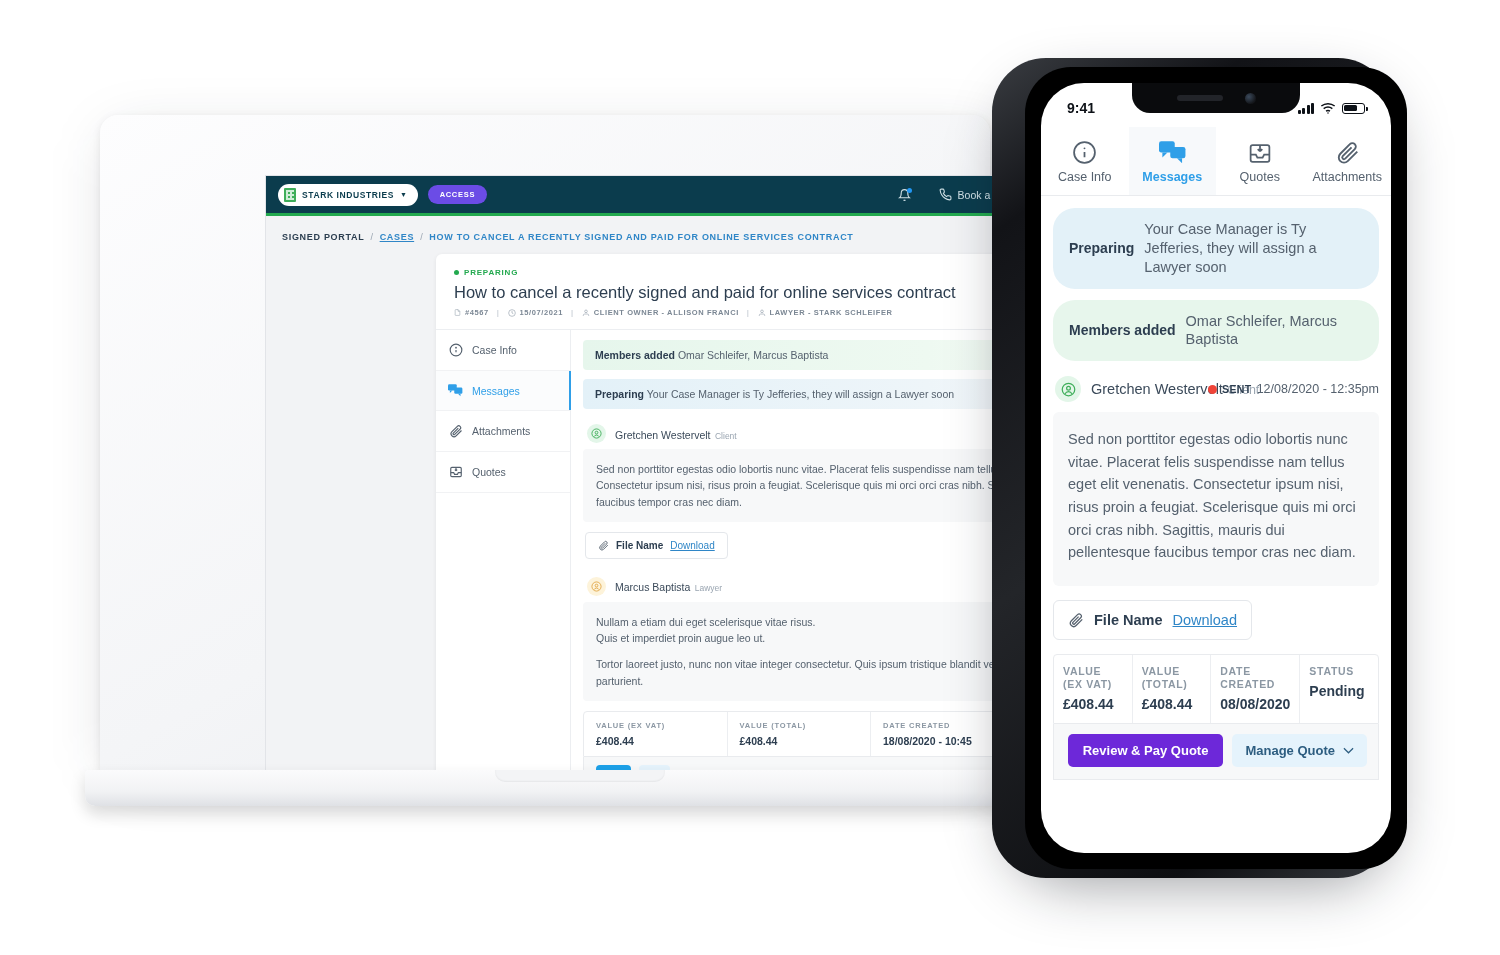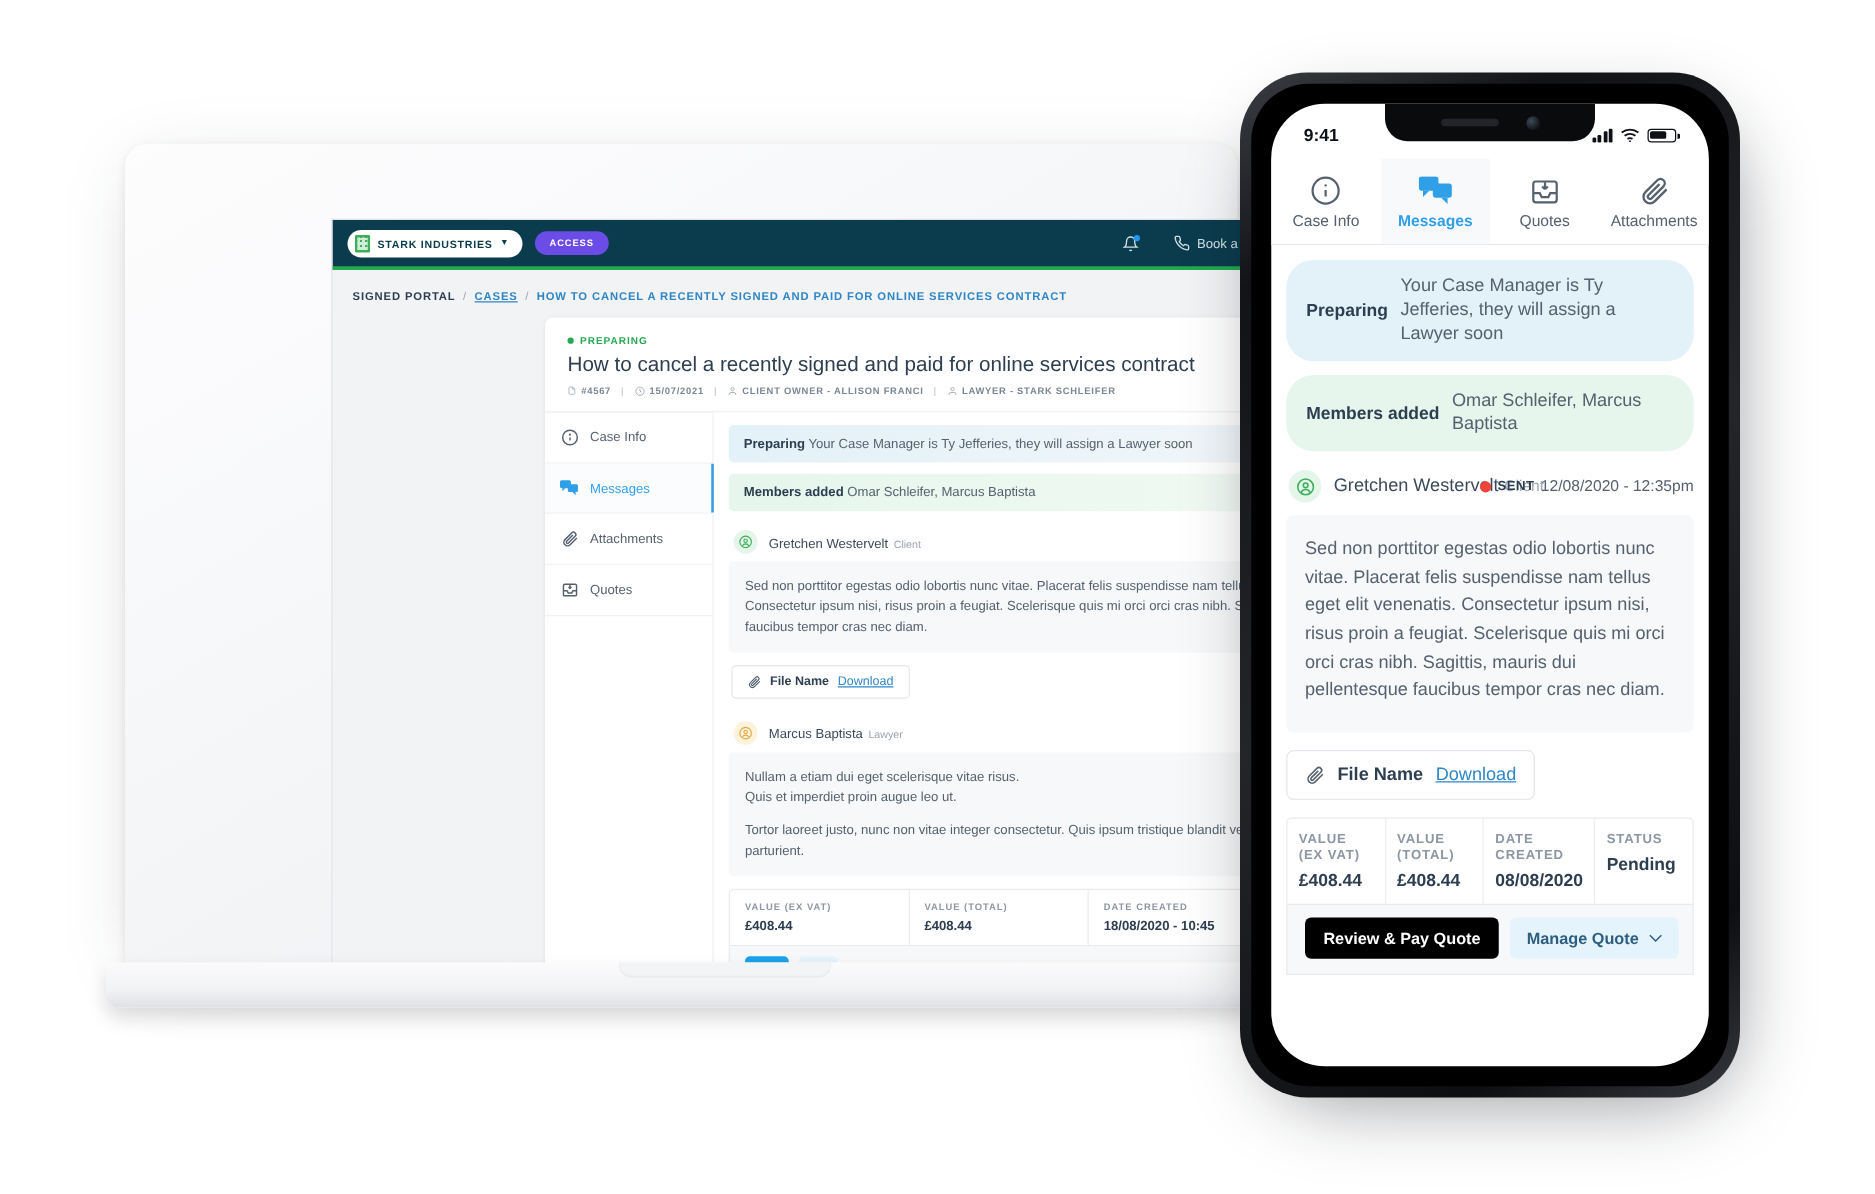--- a/index.html
+++ b/index.html
@@ -181,21 +181,21 @@
   .ph-shadow {
     position:absolute; left:18px; top:34px; width:378px; height:790px;
     background:rgba(10,15,25,0.42); filter:blur(30px); border-radius:60px;
   }
   .ph-frame {
     position:absolute; left:0; top:0; width:400px; height:820px;
     background: linear-gradient(145deg,#3a3d42 0%, #121317 16%, #232529 50%, #0d0e11 86%, #35383d 100%);
     border-radius: 54px; padding: 9px;
   }
   .ph-inner {
-    width:100%; height:100%; background:#000; border-radius:46px; padding:16px;
+    width:100%; height:100%; background:#000; border-radius:46px; padding:16px;margin-left:24px;
   }
   .ph-screen {
     width:100%; height:100%; background:#fff; border-radius:43px; overflow:hidden;
     position:relative;
   }
   .ph-notch {
     position:absolute; left:50%; transform:translateX(-50%); top:0;
     width:168px; height:30px; background:#0a0b0d;
     border-radius: 0 0 18px 18px; z-index:9;
     display:flex; align-items:center; justify-content:center; gap:22px;
@@ -273,21 +273,21 @@
   .ph-file .fn{font-size:14.5px;font-weight:bold;color:#2d3e50;}
   .ph-file .dl{font-size:14.5px;color:#2f86c7;text-decoration:underline;}
 
   .ph-qt { display:flex; border:1px solid #e9ebee; border-radius:4px 4px 0 0; }
   .ph-qc { padding:10px 9px 11px 9px; border-right:1px solid #eceef1; flex:1; }
   .ph-qc:last-child{border-right:none;}
   .ph-qc .lbl{font-size:10.5px;font-weight:bold;letter-spacing:.7px;color:#8b97a3;line-height:1.25;margin-bottom:5px;}
   .ph-qc .val{font-size:14px;font-weight:bold;color:#2d3e50;}
   .ph-qa { display:flex; gap:9px; justify-content:flex-end; padding:10px 11px 12px 11px;
            background:#f7f8f9; border:1px solid #e9ebee; border-top:none; }
-  .ph-btn-pri{background:#000000;color:#fff;border-radius:5px;padding:9px 15px;font-size:13px;font-weight:bold;}
+  .ph-btn-pri{background:#6d28d9;color:#fff;border-radius:5px;padding:9px 15px;font-size:13px;font-weight:bold;}
   .ph-btn-sec{background:#e5f3fc;color:#2d5d80;border-radius:5px;padding:9px 13px;font-size:13px;font-weight:bold;
               display:flex;align-items:center;gap:8px;}
 </style>
 </head>
 <body>
 
 <div id="stage">
 
   <div id="laptop">
     <div class="lap-shadow"></div>
@@ -432,27 +432,27 @@
                       <path d="M3 13h5l1.5 3h5L16 13h5"></path>
                       <path d="M3 13V6a2 2 0 0 1 2-2h14a2 2 0 0 1 2 2v7v5a2 2 0 0 1-2 2H5a2 2 0 0 1-2-2z"></path>
                       <path d="M12 5v5m0 0l-2-2m2 2l2-2"></path>
                     </svg>
                 </span>
                 <span>Quotes</span>
               </div>
             </div>
 
             <div class="d-thread">
+              <div class="pill green">
+                <b>Members added</b>
+                <span>Omar Schleifer, Marcus Baptista</span>
+              </div>
               <div class="pill blue">
                 <b>Preparing</b>
                 <span>Your Case Manager is Ty Jefferies, they will assign a Lawyer soon</span>
-              </div>
-              <div class="pill green">
-                <b>Members added</b>
-                <span>Omar Schleifer, Marcus Baptista</span>
               </div>
 
               <div class="msg-head">
                 <span class="av green">
                   <svg width="11" height="11" viewBox="0 0 24 24" fill="none" stroke="#3fae5a" stroke-width="2">
                       <circle cx="12" cy="12" r="10"></circle>
                       <circle cx="12" cy="10" r="3"></circle>
                       <path d="M6.5 19a6 6 0 0 1 11 0"></path>
                     </svg>
                 </span>

